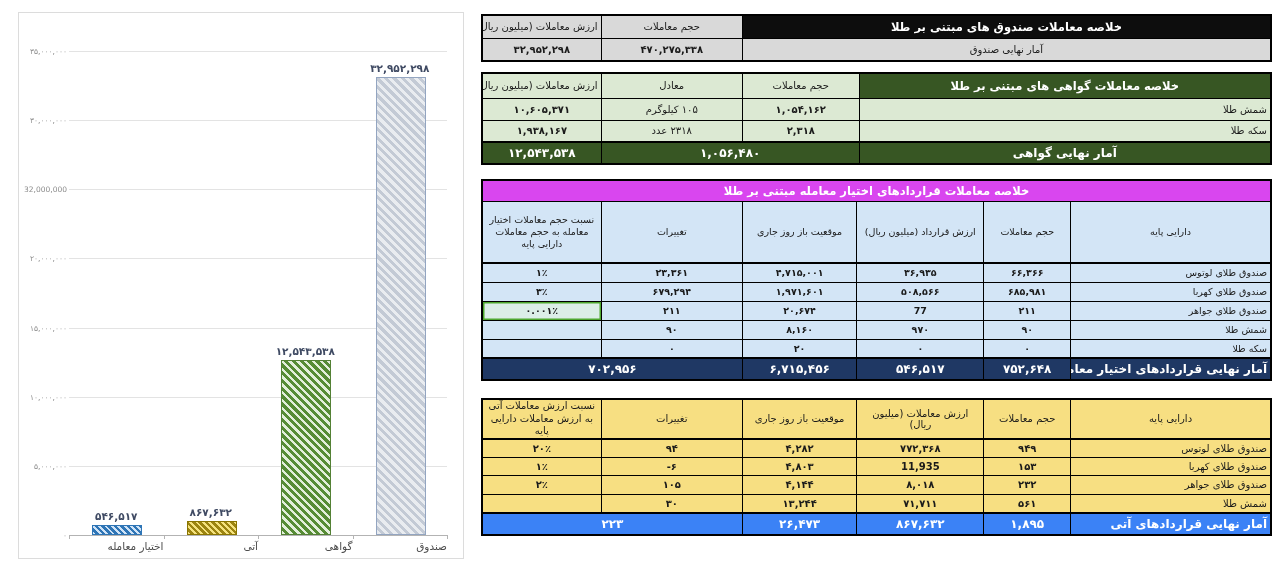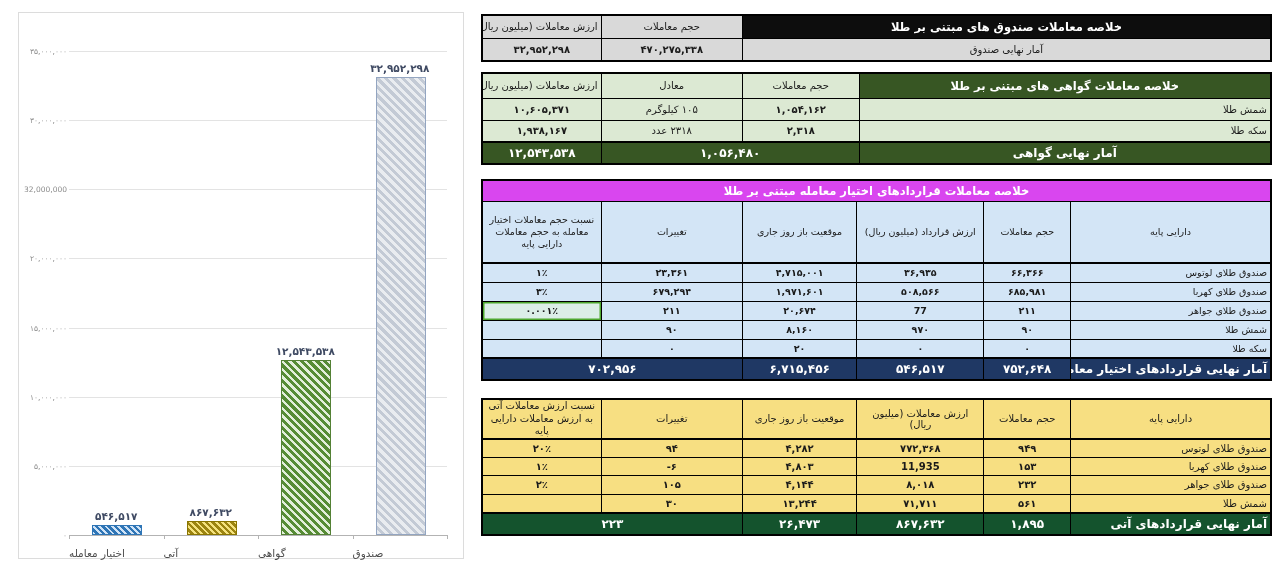--- a/index.html
+++ b/index.html
@@ -16,21 +16,21 @@
   .gridline{position:absolute;left:0;right:0;height:1px;background:#e3e3e3;}
   .ytick{position:absolute;width:46px;left:-48px;text-align:right;
     font-size:7.5px;color:#8c8c8c;transform:translateY(-50%);}
   .bar{position:absolute;bottom:0;}
   .b0{background:repeating-linear-gradient(45deg,#cfe3f7 0 2px,#2e75b6 2px 4.5px);border:1px solid #2e75b6;}
   .b1{background:repeating-linear-gradient(45deg,#f5e27d 0 2px,#9c8410 2px 4.5px);border:1px solid #8a7500;}
   .b2{background:repeating-linear-gradient(45deg,#e3efdb 0 2.5px,#568c35 2.5px 5.5px);border:1px solid #538135;}
   .b3{background:repeating-linear-gradient(45deg,#e9ecf0 0 3px,#c3cad5 3px 6px);border:1px solid #93a5c1;}
   .bar-label{position:absolute;text-align:center;font-size:10.5px;font-weight:bold;
     color:#3f4a63;direction:ltr;}
-  .cat-label{position:absolute;top:100%;margin-top:12px;text-align:left;
+  .cat-label{position:absolute;top:100%;margin-top:5px;text-align:right;
     font-size:10.5px;color:#4d4d4d;}
   .xtick{position:absolute;top:100%;width:1px;height:4px;background:#b3b3b3;}
 
   
   table{position:absolute;left:481px;width:791px;direction:rtl;border-collapse:collapse;
     table-layout:fixed;font-size:10px;color:#1a1a1a;border:2px solid #000;}
   td{border:1px solid #000;text-align:center;vertical-align:middle;padding:0 3px;
     overflow:hidden;white-space:nowrap;}
   .num{direction:ltr;font-weight:bold;}
   .lbl{text-align:right;}
@@ -53,21 +53,21 @@
   .t3 .cell{background:#d3e5f6;font-size:9.5px;}
   .t3 .hdr .cell{border-bottom:2px solid #000;white-space:normal;}
   .t3 .total-row td{background:#1f3864;}
   .hl{box-shadow:inset 0 0 0 1.5px #4ea72e;background:#dceee7 !important;}
 
   .t4{top:398px;} .t4 tr{height:18.5px;}
   .t4 tr.hdr{height:46px;} .t4 tr:first-child{height:21px;} .t4 .total-row{height:22px;}
   .t4 .title-cell{background:#b6922e;}
   .t4 .cell{background:#f7df82;font-size:10px;}
   .t4 .hdr .cell{border-bottom:2px solid #000;white-space:normal;}
-  .t4 .total-row td{background:#14532d;}
+  .t4 .total-row td{background:#3b82f6;}
 
   
   .wm{position:absolute;right:0;bottom:0;width:110px;height:115px;pointer-events:none;z-index:50;}
   .arc{position:absolute;border-radius:50%;border:5px solid transparent;
     border-left-color:#16a0a0;transform:rotate(45deg);}
   .wm-word{position:absolute;font-weight:bold;font-size:31px;line-height:1;}
   .wm-kala{color:#232e5e;right:3px;top:26px;}
   .wm-khabar{color:#16a0a0;right:32px;top:58px;}
 </style>
 </head>

